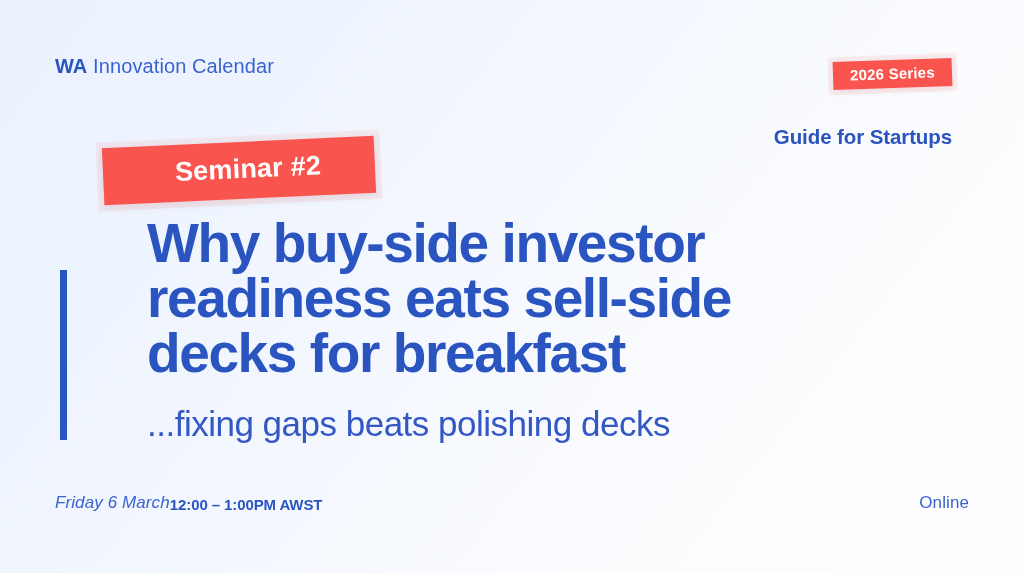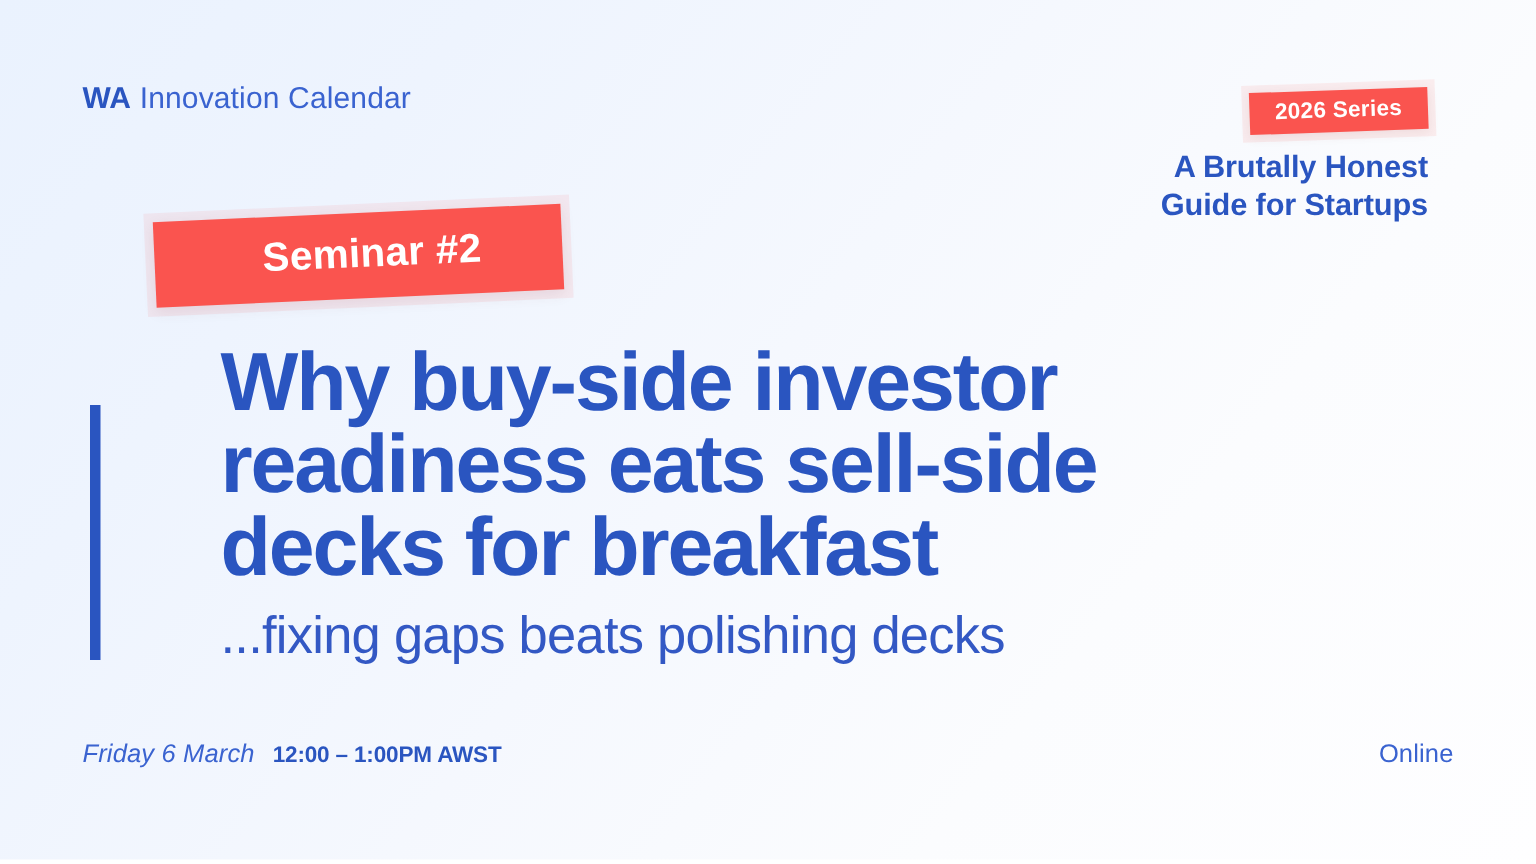--- a/index.html
+++ b/index.html
@@ -105,21 +105,21 @@
     top: 270px;
     width: 7px;
     height: 170px;
     background: #2a55c0;
   }
 
   
   .headline {
     position: absolute;
     left: 147px;
-    top: 227px;
+    top: 216px;
     width: 800px;
     font-size: 55px;
     font-weight: 800;
     line-height: 1.0;
     letter-spacing: -1.4px;
     color: #2a55c0;
   }
   .headline .hl-line {
     display: block;
     white-space: nowrap;
@@ -141,22 +141,21 @@
     position: absolute;
     left: 55px;
     right: 55px;
     top: 493px;
     display: flex;
     align-items: baseline;
     justify-content: space-between;
   }
   .footer-left {
     display: flex;
-    align-items: center;
-    gap: 12px;
+    align-items: flex-end;
     white-space: nowrap;
   }
   .footer-date {
     font-size: 17px;
     font-style: italic;
     font-weight: 400;
     color: #3a63d0;
     letter-spacing: 0.1px;
   }
   .footer-time {
@@ -178,21 +177,21 @@
 
 <div class="card">
 
   <div class="brand">
     <span class="brand-strong">WA</span><span>&nbsp;</span><span class="brand-rest">Innovation Calendar</span>
   </div>
 
   <div class="series-block">
     <div class="series-badge">2026 Series</div>
     <div class="series-title">
-      <span>A Brutally Honest</span><br>
+      <br>
       <span>Guide for Startups</span>
     </div>
   </div>
 
   <div class="seminar-tag">Seminar #2</div>
 
   <div class="accent-bar"></div>
 
   <div class="headline">
     <span class="hl-line">Why buy-side investor</span>

